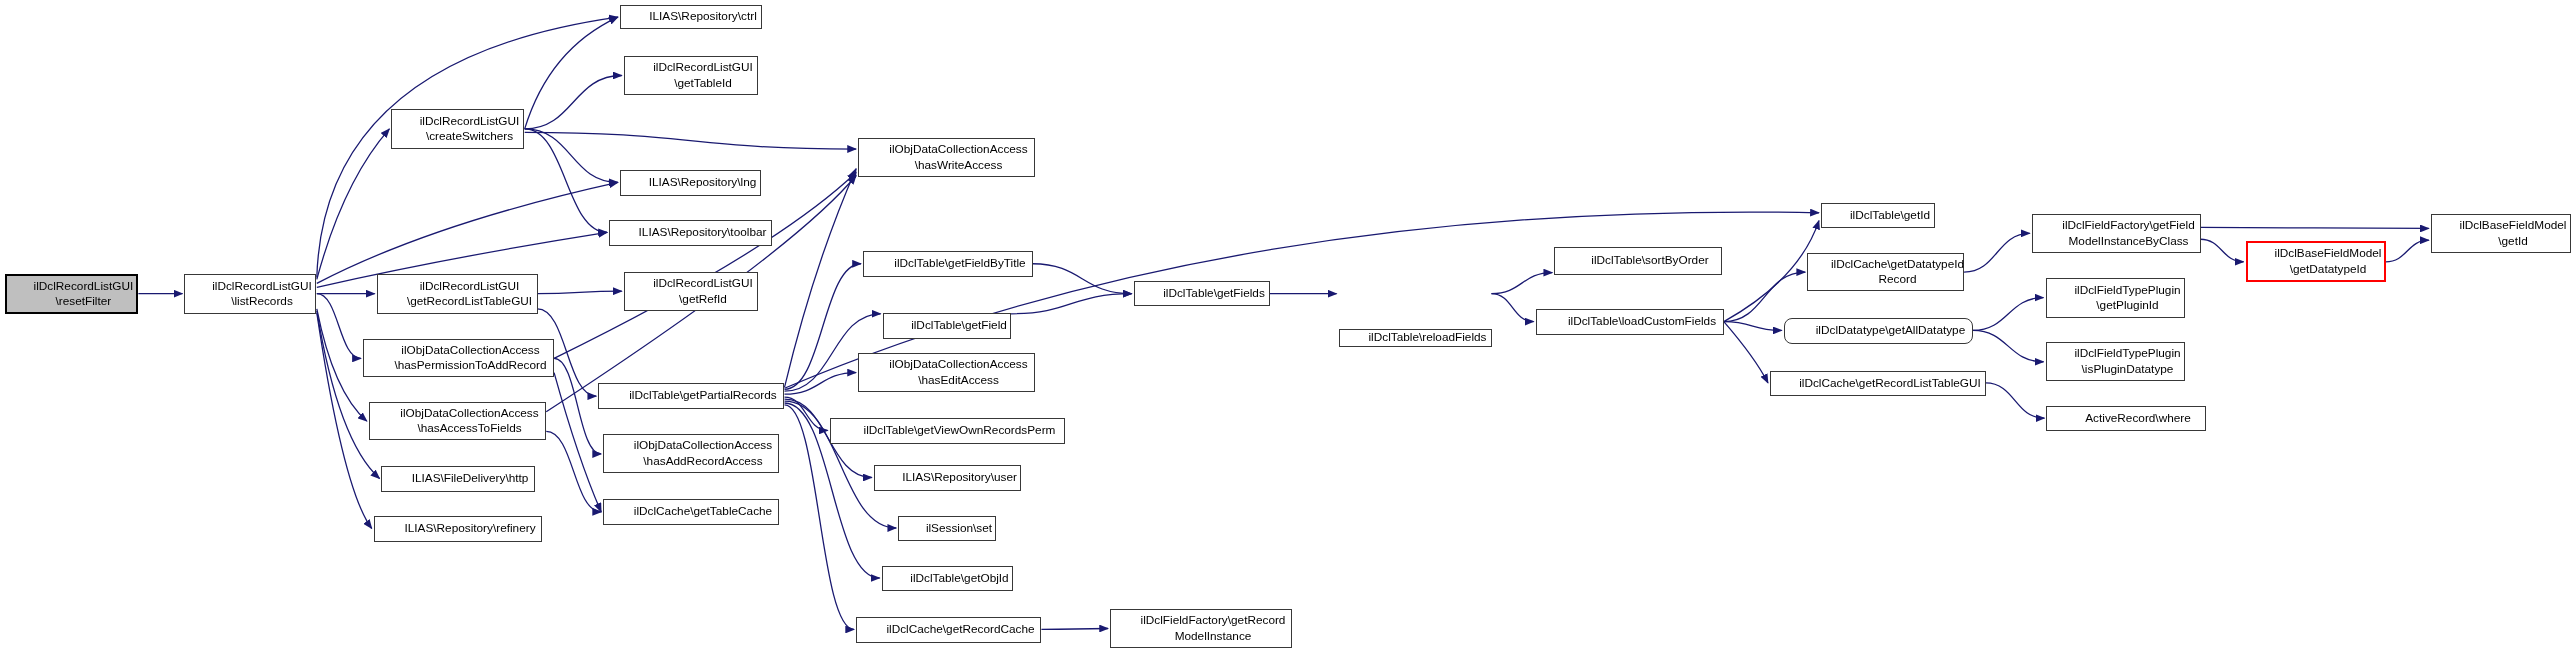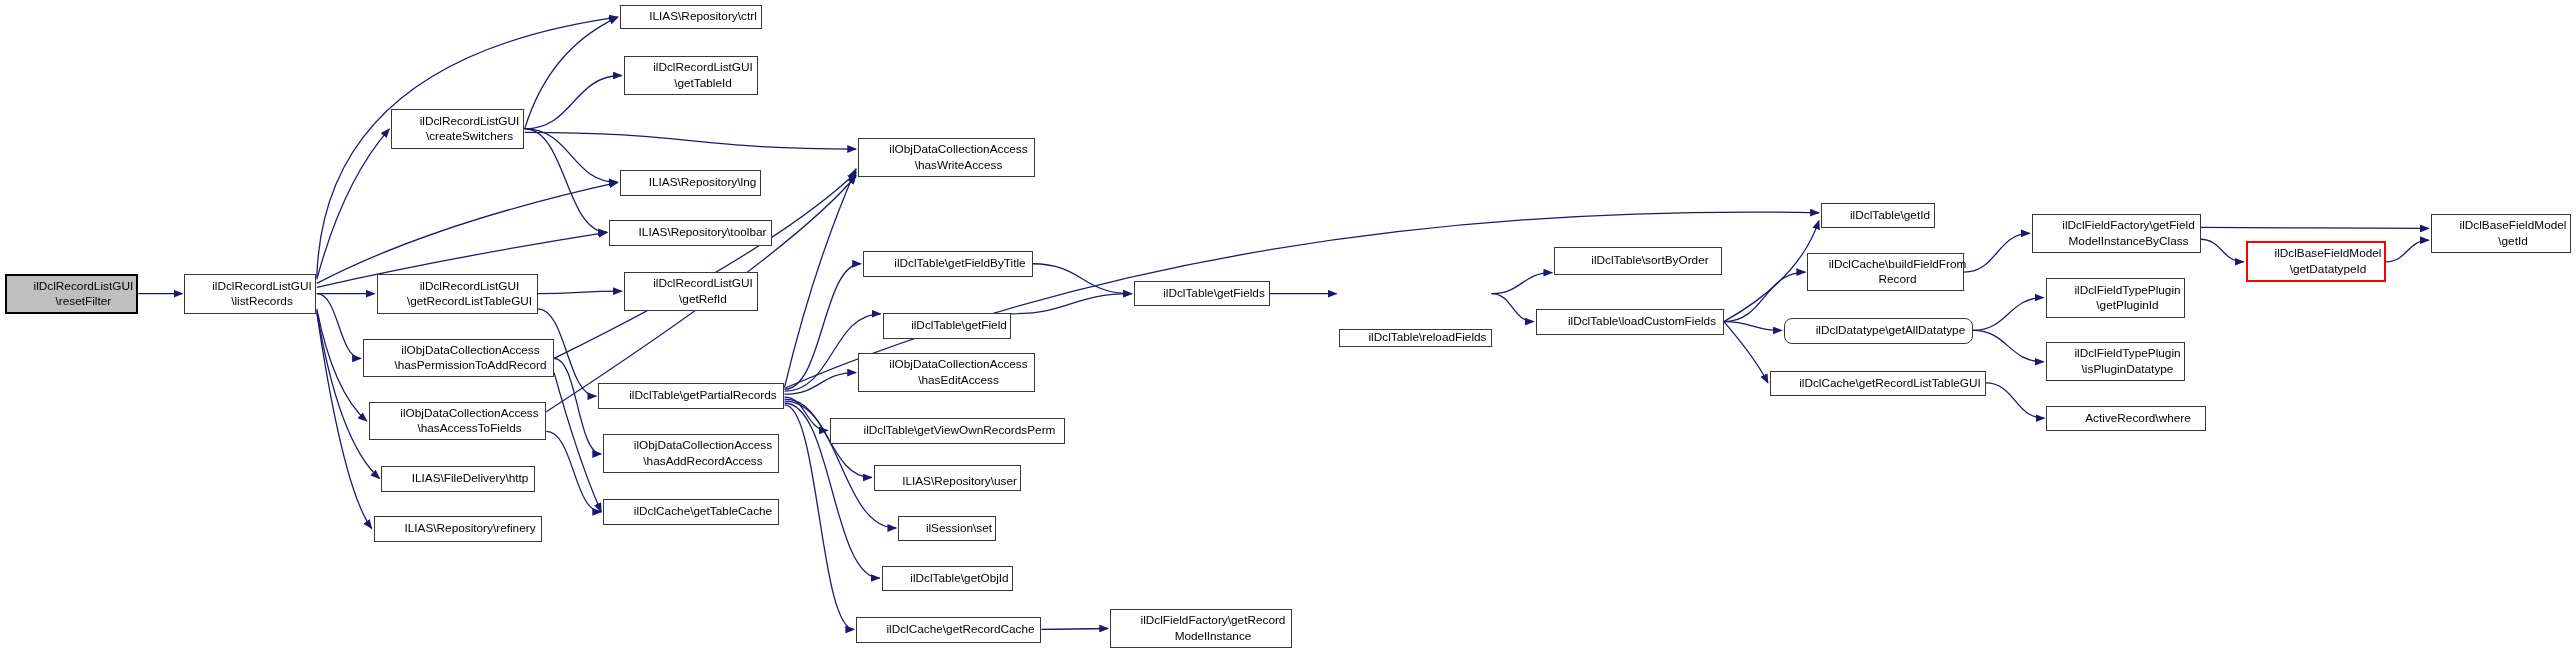--- a/index.html
+++ b/index.html
@@ -163,21 +163,21 @@
       <div class="node" style="left: 883px; top: 301px; width: 128px; height: 25.5px; margin-top: 12px;">
         <span>ilDclTable\getField</span>
       </div>
       <div class="node" style="left: 858px; top: 353px; width: 177px; height: 39px;">
         <span>ilObjDataCollectionAccess</span>
         <span>\hasEditAccess</span>
       </div>
       <div class="node" style="left: 830px; top: 418px; width: 235px; height: 25.5px;">
         <span>ilDclTable\getViewOwnRecordsPerm</span>
       </div>
-      <div class="node" style="left: 874px; top: 465px; width: 147px; height: 25.5px; justify-content: flex-end;">
+      <div class="node" style="left: 874px; top: 465px; width: 147px; height: 25.5px;">
         <span>ILIAS\Repository\user</span>
       </div>
       <div class="node" style="left: 898px; top: 516px; width: 98px; height: 24.5px; text-align: right;">
         <span>ilSession\set</span>
       </div>
       <div class="node" style="left: 882px; top: 566px; width: 131px; height: 24.5px;">
         <span>ilDclTable\getObjId</span>
       </div>
       <div class="node" style="left: 856px; top: 617px; width: 185px; height: 25.5px;">
         <span>ilDclCache\getRecordCache</span>
@@ -195,21 +195,21 @@
       <div class="node" style="left: 1554px; top: 247px; width: 168px; height: 27.5px;">
         <span>ilDclTable\sortByOrder</span>
       </div>
       <div class="node" style="left: 1536px; top: 309px; width: 188px; height: 25.5px;">
         <span>ilDclTable\loadCustomFields</span>
       </div>
       <div class="node" style="left: 1821px; top: 203px; width: 114px; height: 24.5px;">
         <span>ilDclTable\getId</span>
       </div>
       <div class="node" style="left: 1807px; top: 253px; width: 157px; height: 38px;">
-        <span>ilDclCache\buildFieldFrom</span>
+        <span>ilDclCache\getDatatypeId</span>
         <span>Record</span>
       </div>
       <div class="node" style="left: 1784px; top: 318px; width: 189px; height: 25.5px; border-radius: 8px;">
         <span>ilDclDatatype\getAllDatatype</span>
       </div>
       <div class="node" style="left: 1770px; top: 371px; width: 216px; height: 24.5px;">
         <span>ilDclCache\getRecordListTableGUI</span>
       </div>
       <div class="node" style="left: 2032px; top: 214px; width: 169px; height: 39px;">
         <span>ilDclFieldFactory\getField</span>

